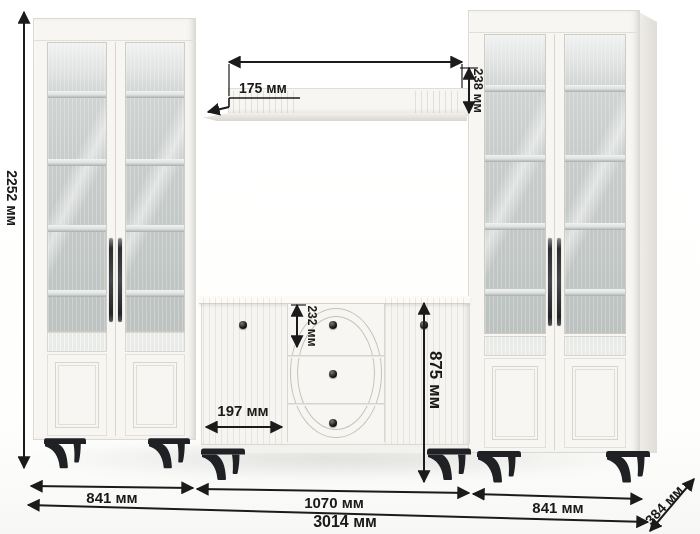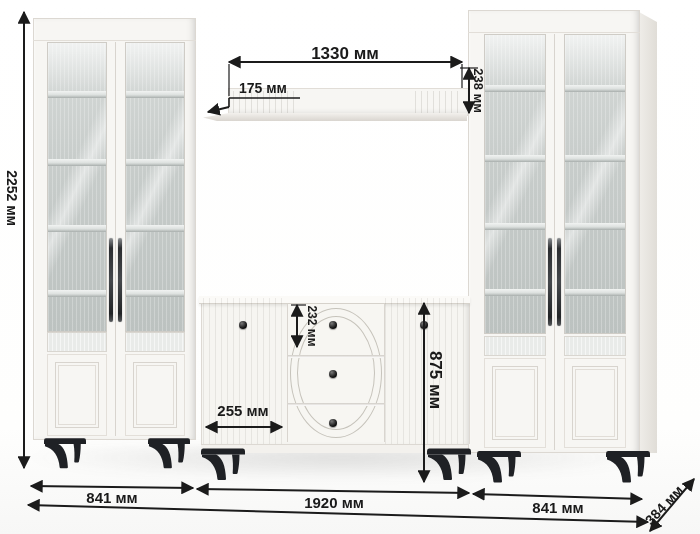--- a/index.html
+++ b/index.html
@@ -225,26 +225,26 @@
       <line x1="31" y1="486" x2="193" y2="488" marker-start="url(#arr)" marker-end="url(#arr)"></line>
       <line x1="197" y1="489" x2="469" y2="493" marker-start="url(#arr)" marker-end="url(#arr)"></line>
       <line x1="473" y1="494" x2="642" y2="499" marker-start="url(#arr)" marker-end="url(#arr)"></line>
 
       <line x1="28" y1="505" x2="648" y2="522" marker-start="url(#arr)" marker-end="url(#arr)"></line>
 
       <line x1="650" y1="531" x2="694" y2="479" marker-start="url(#arr)" marker-end="url(#arr)"></line>
     </g>
   </svg>
 
-  <div class="dim-label" style="left:295px;top:44px;width:100px;font-size:17px;">1330 мм</div>
   <div class="dim-label" style="left:227px;top:80px;width:72px;font-size:14px;">175 мм</div>
   <div class="dim-label rot90" style="left:448px;top:83px;width:60px;font-size:13px;">238 мм</div>
   <div class="dim-label rot90" style="left:-23px;top:190px;width:70px;font-size:14px;">2252 мм</div>
   <div class="dim-label rot90" style="left:400px;top:370px;width:70px;font-size:17px;">875 мм</div>
   <div class="dim-label rot90" style="left:285px;top:319px;width:54px;font-size:12px;">232 мм</div>
-  <div class="dim-label" style="left:203px;top:402px;width:80px;font-size:15px;">255 мм</div>
+  <div class="dim-label" style="left:203px;top:402px;width:80px;font-size:15px;">197 мм</div>
   <div class="dim-label" style="left:62px;top:489px;width:100px;font-size:15px;">841 мм</div>
-  <div class="dim-label" style="left:284px;top:494px;width:100px;font-size:15px;">1920 мм</div>
+  <div class="dim-label" style="left:284px;top:494px;width:100px;font-size:15px;">1070 мм</div>
   <div class="dim-label" style="left:508px;top:499px;width:100px;font-size:15px;">841 мм</div>
+  <div class="dim-label" style="left:295px;top:513px;width:100px;font-size:16px;">3014 мм</div>
   <div class="dim-label" style="left:629px;top:497px;width:70px;font-size:14px;transform:rotate(-47deg);">384 мм</div>
 
 
 </div>
 
 </body></html>

